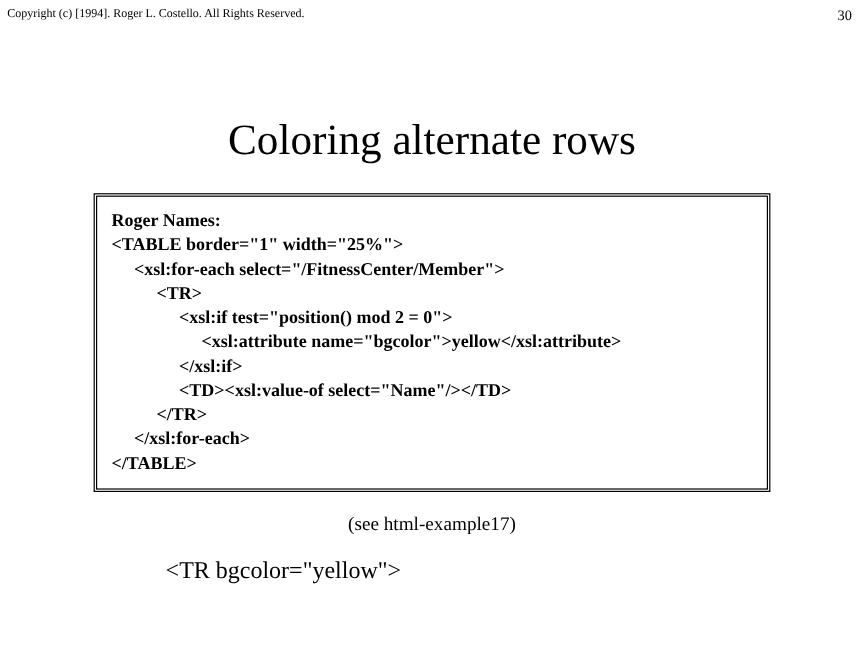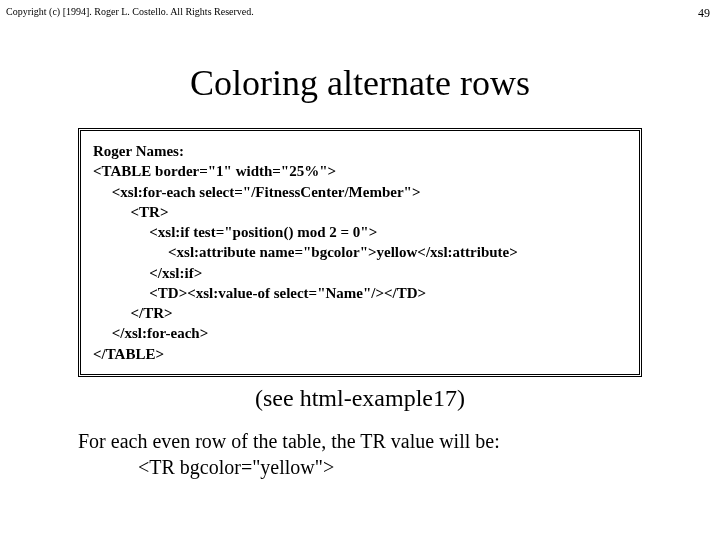--- a/index.html
+++ b/index.html
@@ -26,68 +26,67 @@
       position: absolute;
       top: 6px;
       right: 10px;
       font-size: 12px;
       color: #000;
     }
     .title {
       text-align: center;
       font-size: 36px;
       font-weight: normal;
-      margin-top: 62px;
+      margin-top: 95px;
       color: #000;
     }
     .code-box {
       margin: 24px 78px 0 78px;
       border: 3px double #000;
       padding: 10px 12px 10px 12px;
       font-size: 15px;
       line-height: 1.35;
       font-weight: bold;
       color: #000;
       white-space: pre;
       font-family: "Times New Roman", Times, serif;
     }
     .note {
       text-align: center;
-      font-size: 24px;
-      margin-top: 8px;
+      font-size: 16px;
+      margin-top: 19px;
       color: #000;
     }
     .explain {
       margin: 16px 78px 0 78px;
       font-size: 20px;
       color: #000;
       line-height: 1.3;
     }
     .explain-line2 {
       margin-left: 60px;
     }
   </style>
 </head>
 <body>
 
 <div class="copyright">Copyright (c) [1994]. Roger L. Costello. All Rights Reserved.</div>
-<div class="page-number">49</div>
+<div class="page-number">30</div>
 
 <h1 class="title">Coloring alternate rows</h1>
 
 <div class="code-box"><span>Roger Names:</span>
 <span>&lt;TABLE border="1" width="25%"&gt;</span>
 <span>     &lt;xsl:for-each select="/FitnessCenter/Member"&gt;</span>
 <span>          &lt;TR&gt;</span>
 <span>               &lt;xsl:if test="position() mod 2 = 0"&gt;</span>
 <span>                    &lt;xsl:attribute name="bgcolor"&gt;yellow&lt;/xsl:attribute&gt;</span>
 <span>               &lt;/xsl:if&gt;</span>
 <span>               &lt;TD&gt;&lt;xsl:value-of select="Name"/&gt;&lt;/TD&gt;</span>
 <span>          &lt;/TR&gt;</span>
 <span>     &lt;/xsl:for-each&gt;</span>
 <span>&lt;/TABLE&gt;</span></div>
 
 <div class="note">(see html-example17)</div>
 
 <div class="explain">
-  <div>For each even row of the table, the TR value will be:</div>
   <div class="explain-line2">&lt;TR bgcolor="yellow"&gt;</div>
 </div>
 
 </body></html>

